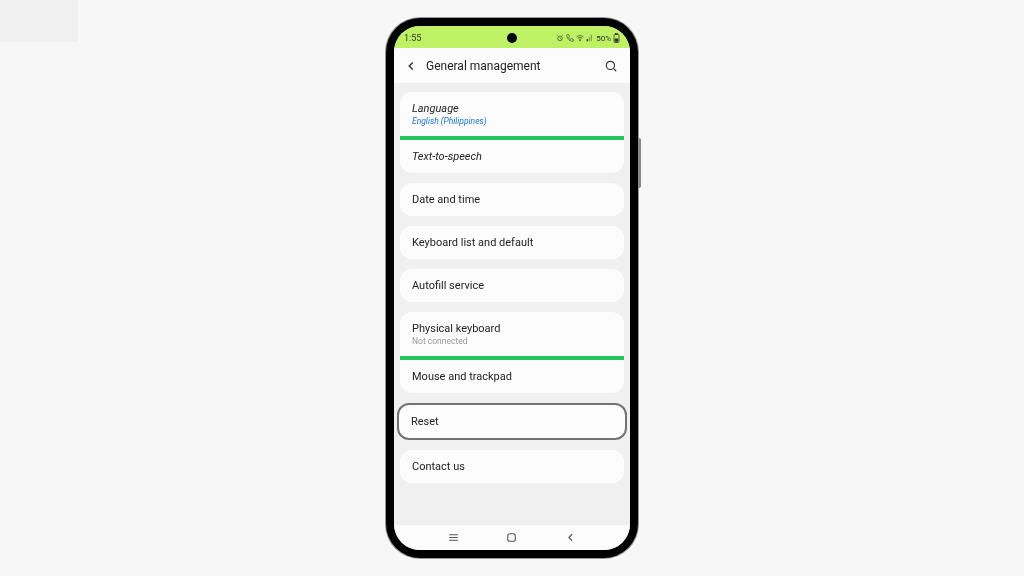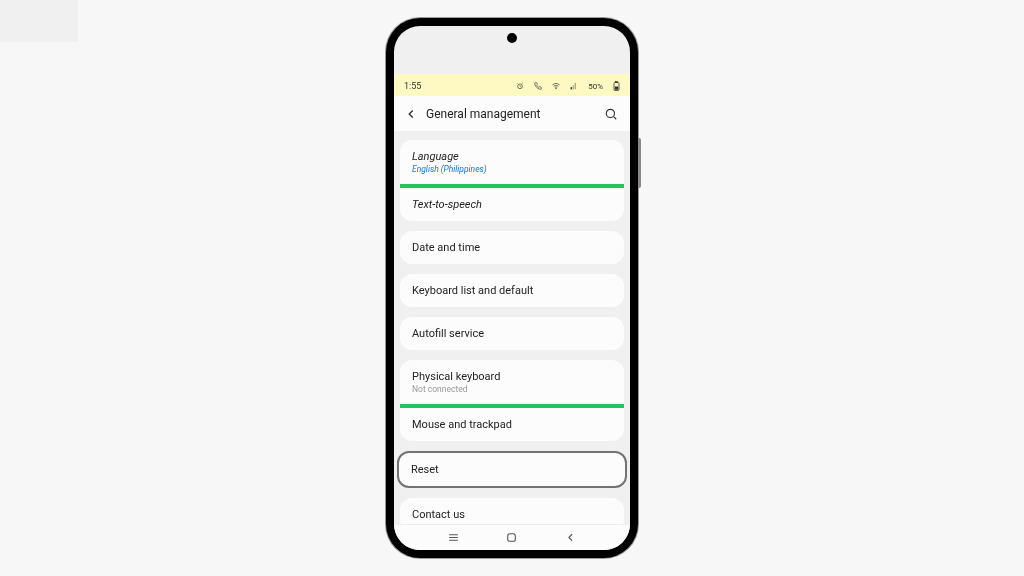--- a/index.html
+++ b/index.html
@@ -52,27 +52,26 @@
       z-index: 10;
     }
     .status-bar {
       height: 22px;
       display: flex;
       align-items: center;
       justify-content: space-between;
       padding: 2px 10px 0 10px;
       font-size: 9px;
       color: #333;
-      background: #fef9c3;
-      margin-top: 48px;
+      background: #bef264;
     }
     .status-right {
       display: flex;
       align-items: center;
-      gap: 10px;
+      gap: 2px;
     }
     .status-right svg, .status-right span.ico { display: inline-block; }
     .header {
       height: 36px;
       display: flex;
       align-items: center;
       padding: 0 10px;
       background: #fcfcfc;
       border-bottom: 1px solid #eee;
     }

